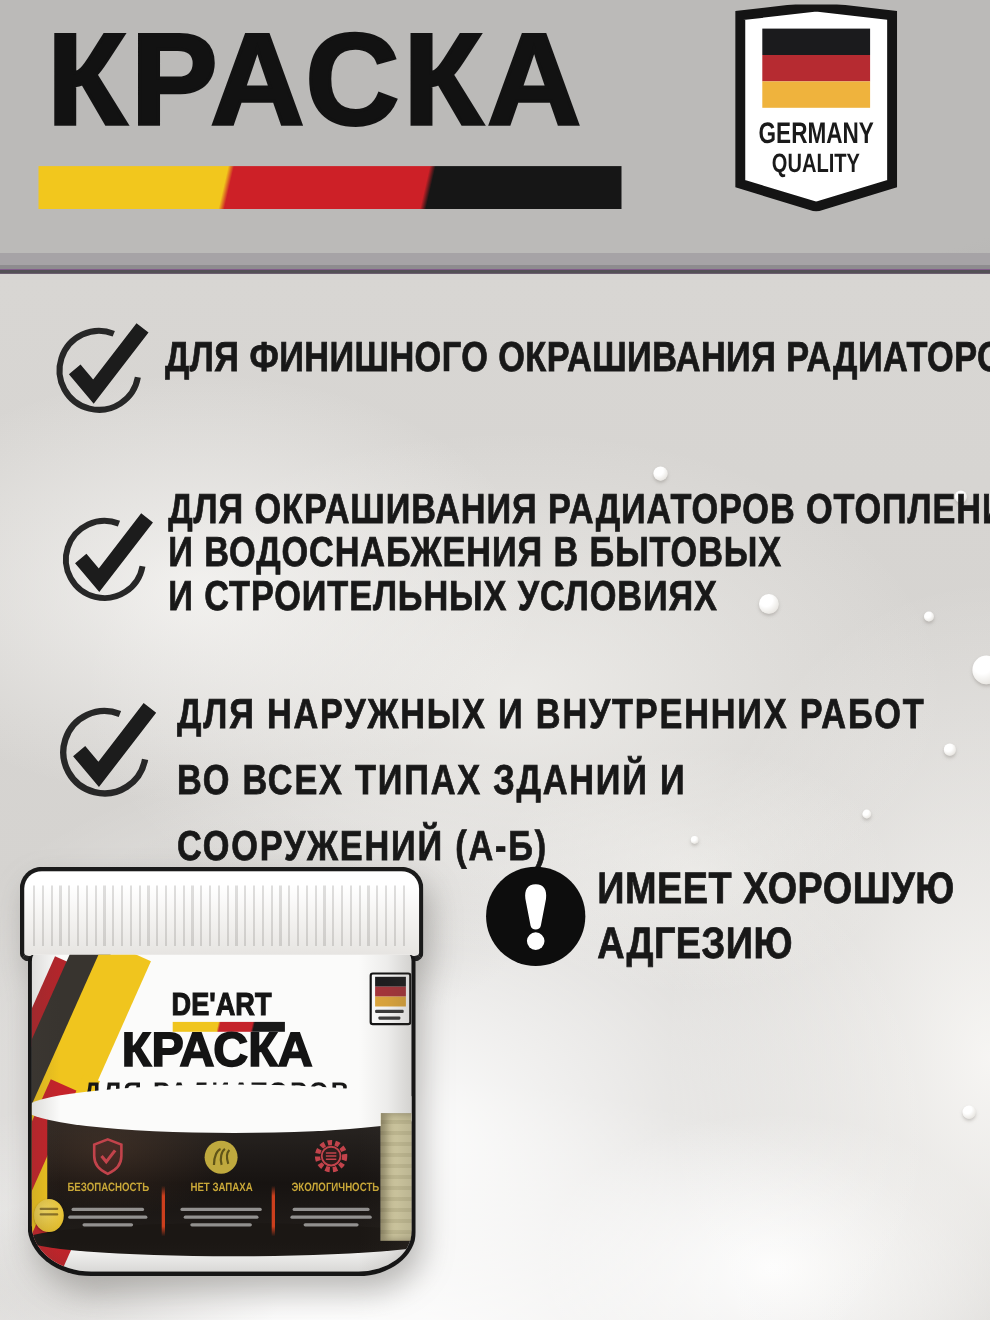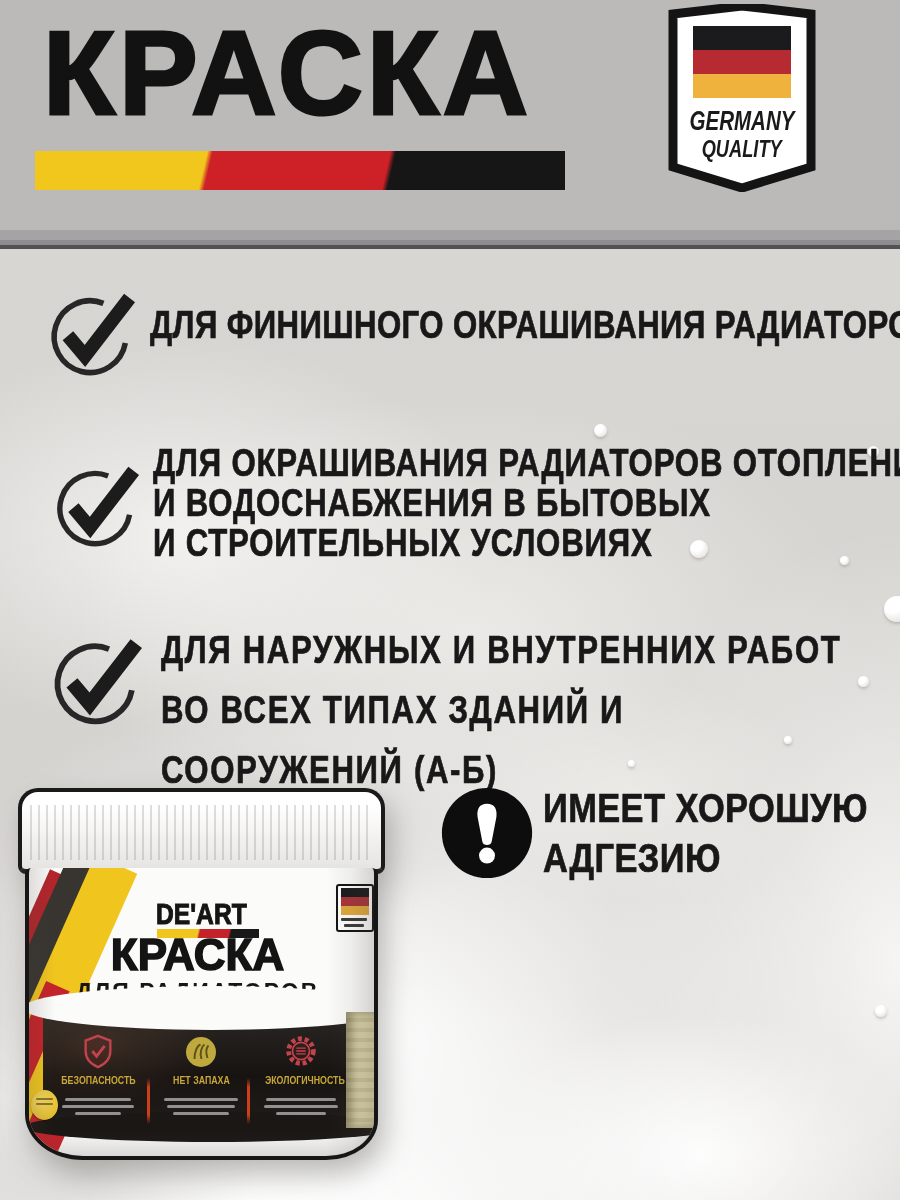--- a/index.html
+++ b/index.html
@@ -15,21 +15,21 @@
   }
   .page-title{
     position:absolute;left:43px;top:14px;
     font-size:118px;font-weight:bold;letter-spacing:4px;line-height:1;
     color:#121212;-webkit-text-stroke:3px #121212;white-space:nowrap;
   }
   .title-stripe{
     position:absolute;left:35px;top:151px;width:530px;height:39px;
     background:linear-gradient(103deg,#f2c71d 0 32%,#cd2027 33% 66%,#161616 67% 100%);
   }
-  .quality-badge{position:absolute;left:668px;top:4px;width:148px;height:188px;font-style:italic;}
+  .quality-badge{position:absolute;left:668px;top:4px;width:148px;height:188px;}
   .quality-badge svg{display:block;}
   .qb-text{position:absolute;left:0;width:100%;text-align:center;color:#1a1a1a;font-weight:bold;white-space:nowrap;}
   .qb-line1{top:102px;font-size:27px;}
   .qb-line2{top:131px;font-size:24px;}
   .qb-text span{display:inline-block;transform:scaleX(.76);}
   
   .divider{
     position:absolute;left:0;top:230px;width:900px;height:19px;
     background:linear-gradient(180deg,#a6a3a6 0 70%,#8e8c8f 70% 100%);
     border-bottom:4px solid #535156;box-sizing:border-box;

